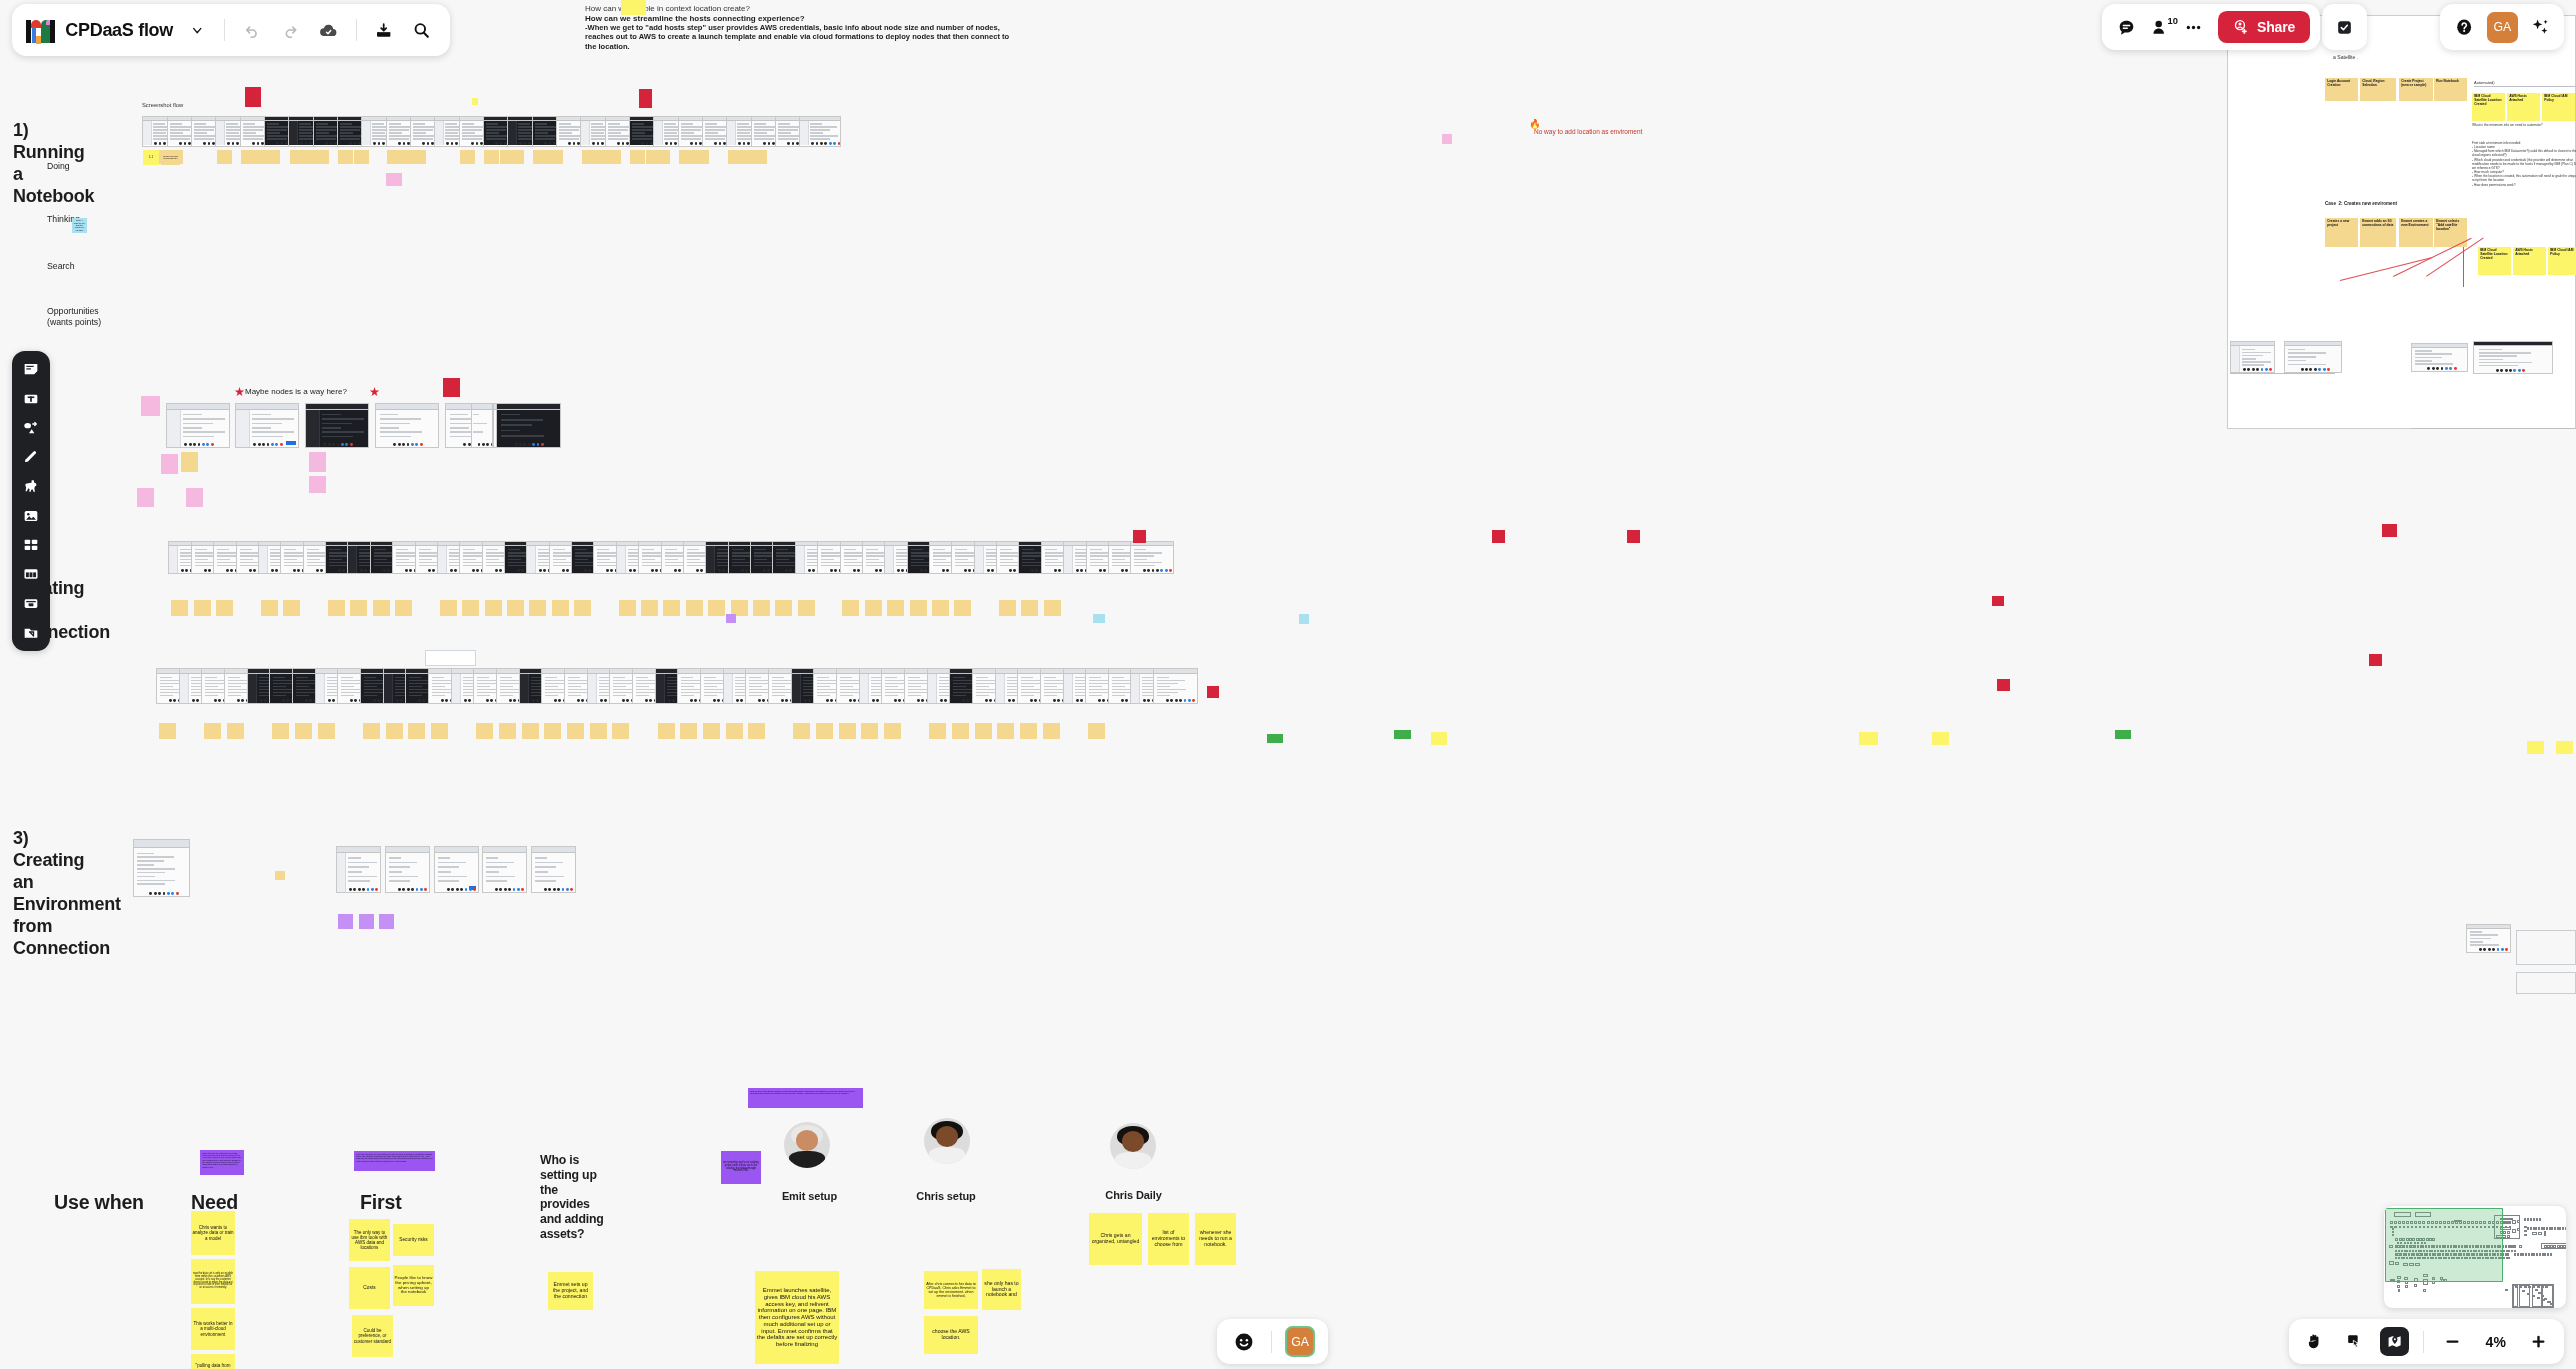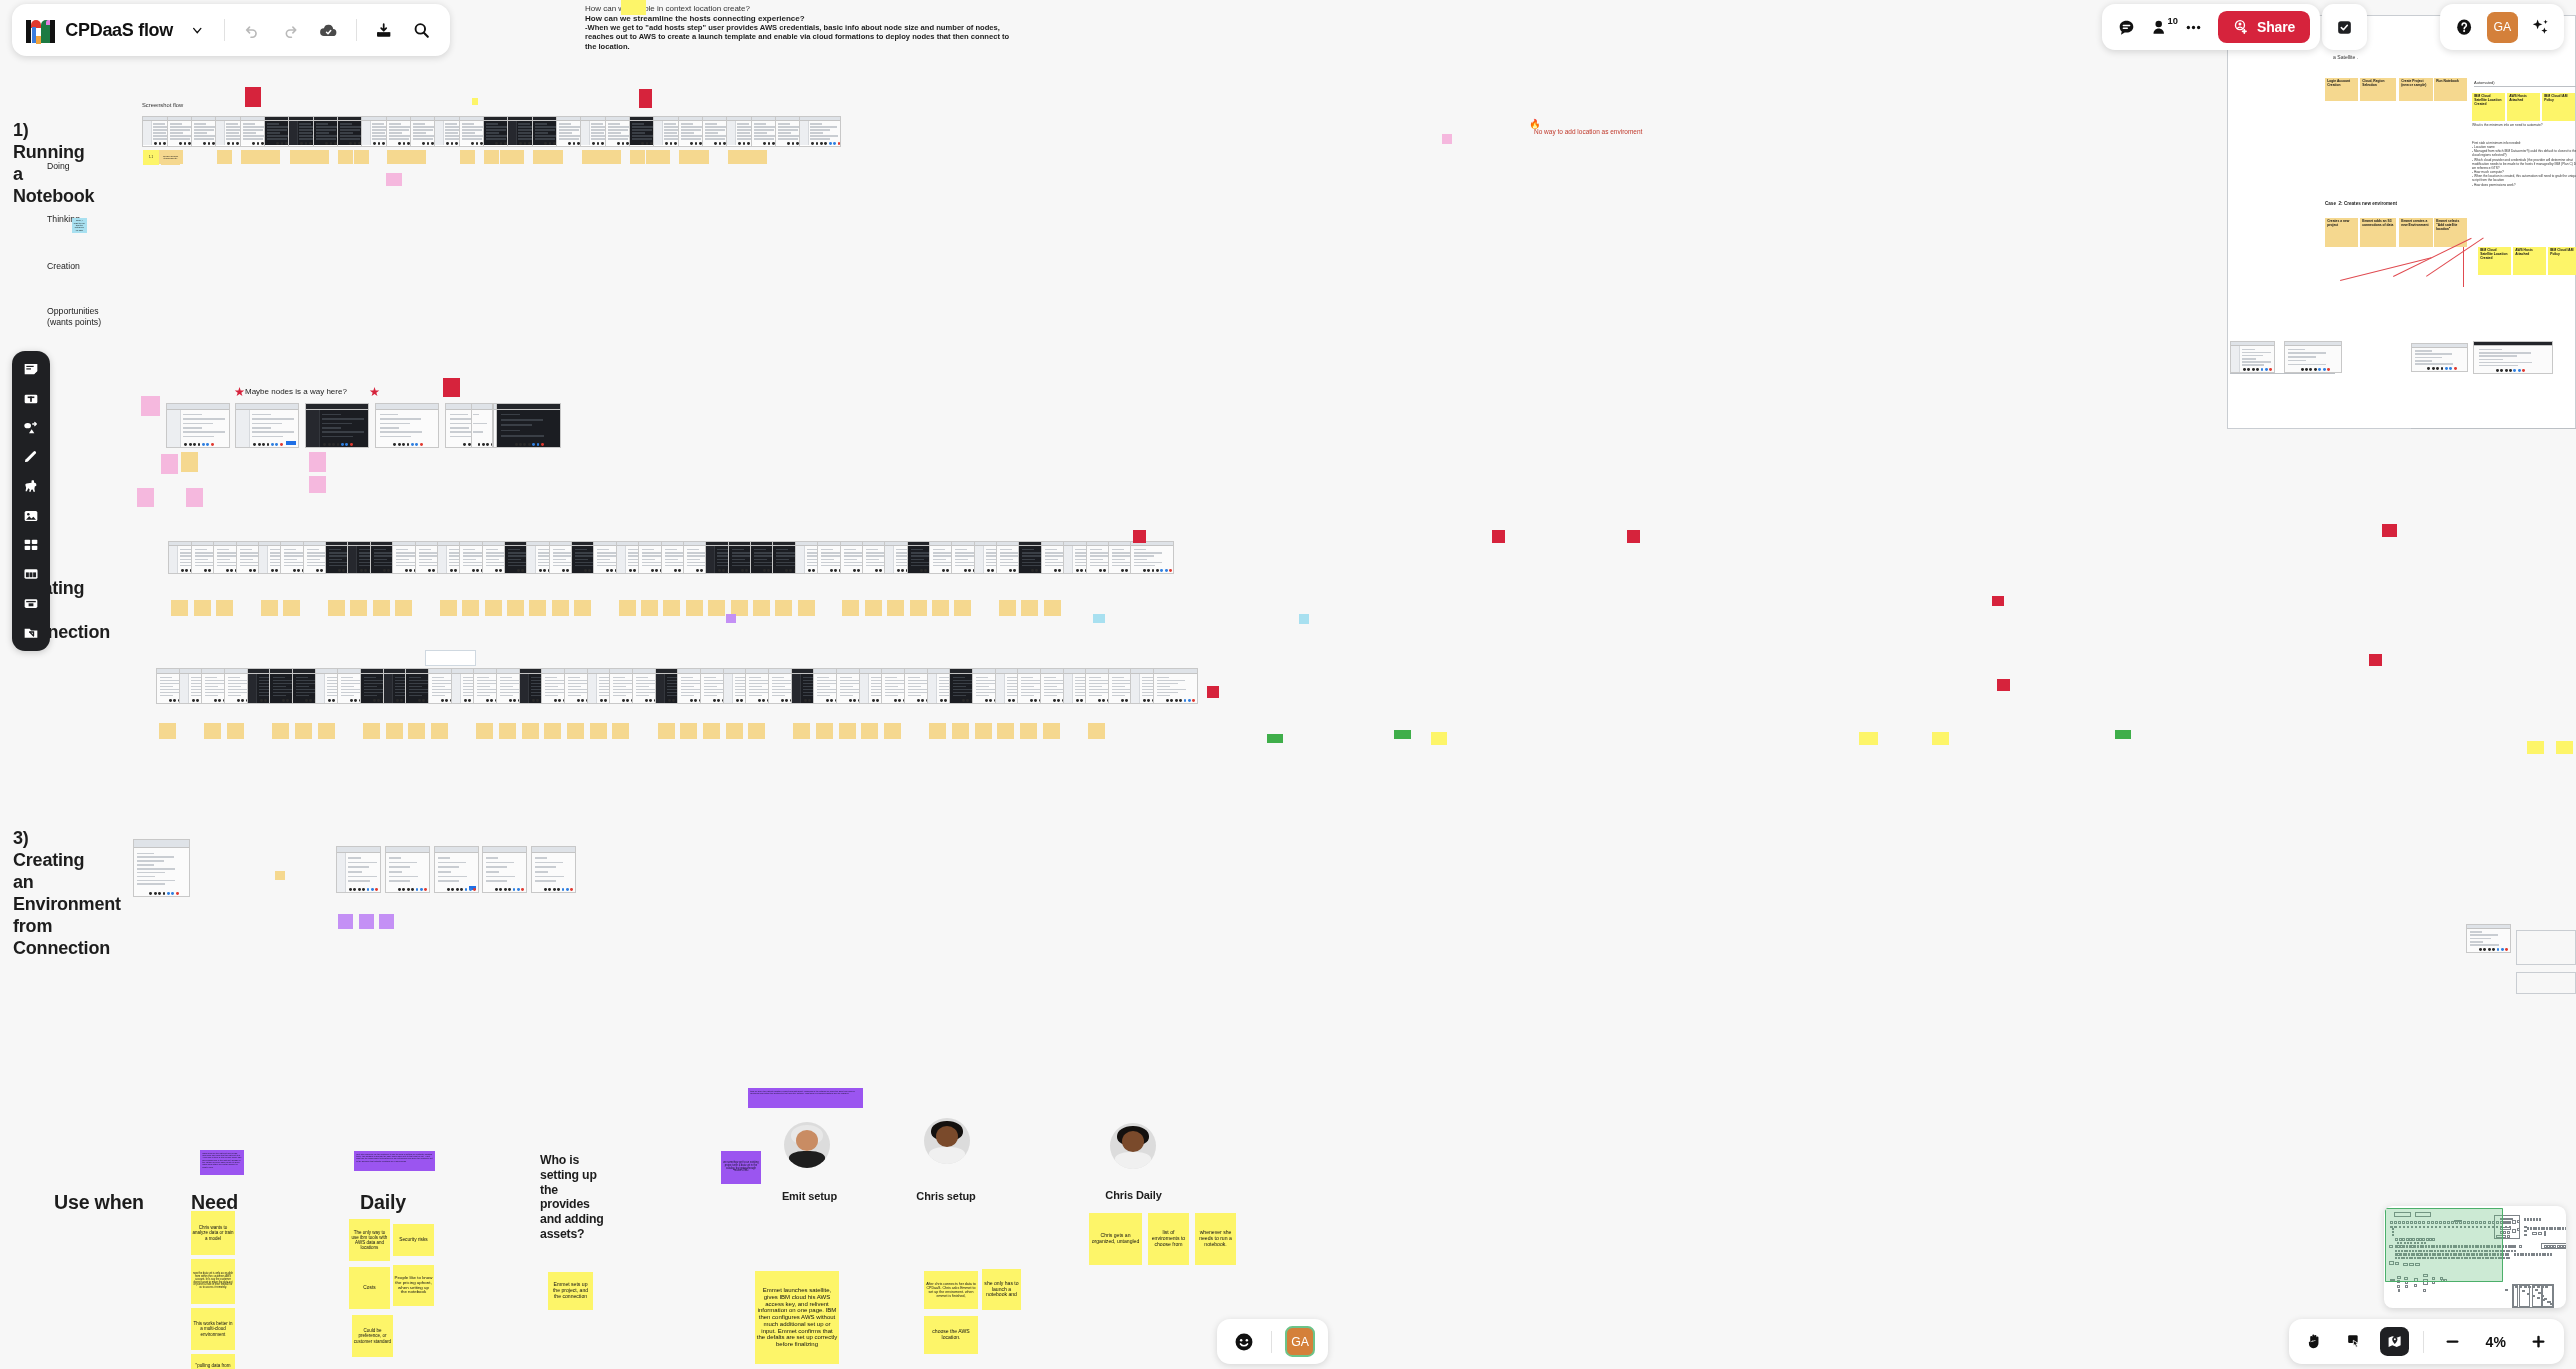--- a/index.html
+++ b/index.html
@@ -128,21 +128,21 @@
 
   <div id="canvas">
       <div class="txt " style="left: 585px; top: 4.4px; font-size: 8px; color: rgb(51, 51, 51);">How can we enable in context location create?</div>
       <div class="txt " style="left: 585px; top: 14px; font-size: 8px; font-weight: bold;">How can we streamline the hosts connecting experience?</div>
       <div class="txt " style="left: 585px; top: 23px; width: 425px; font-size: 7.6px; font-weight: bold; line-height: 1.22;">-When we get to "add hosts step" user provides AWS credentials, basic info about node size and number of nodes, reaches out to AWS to create a launch template and enable via cloud formations to deploy nodes that then connect to the location.</div>
       <div class="note n-yellow" style="left: 621px; top: 0px; width: 25.4px; height: 14.5px; font-size: 2.9px;"></div>
       <div class="txt sec-title" style="left: 13px; top: 120px; width: 76px;">1) Running a Notebook</div>
       <div class="txt tiny-label" style="left: 142px; top: 102px; font-size: 5.8px;">Screenshot flow</div>
       <div class="txt row-label" style="left: 47px; top: 161px; font-size: 8.7px;">Doing</div>
       <div class="txt row-label" style="left: 47px; top: 214px; font-size: 8.7px;">Thinking</div>
-      <div class="txt row-label" style="left: 47px; top: 261px; font-size: 8.7px;">Creation</div>
+      <div class="txt row-label" style="left: 47px; top: 261px; font-size: 8.7px;">Search</div>
       <div class="txt row-label" style="left: 47px; top: 306px; font-size: 8.7px;">Opportunities
 (wants points)</div>
       <div class="shot" style="left: 142px; top: 116px; width: 42px; height: 30.5px;">
         <div class="bar"></div>
         <div class="body">
           <div class="sideb"></div>
           <div class="ln" style="top:10%;width:30%;left:26%;"></div>
           <div class="ln" style="top:22%;width:67%;left:26%;"></div>
           <div class="ln" style="top:34%;width:49%;left:26%;"></div>
           <div class="ln" style="top:46%;width:31%;left:26%;"></div>
@@ -3151,21 +3151,21 @@
             <i style="background:#2f7fe0"></i>
             <i style="background:#2f7fe0"></i>
             <i style="background:#e03a30"></i>
           </div>
         </div>
       </div>
       <div class="frame" style="left: 2516px; top: 930px; width: 60px; height: 35px;"></div>
       <div class="frame" style="left: 2516px; top: 972px; width: 60px; height: 22px;"></div>
       <div class="txt col-title" style="left: 54px; top: 1191px;">Use when</div>
       <div class="txt col-title" style="left: 191px; top: 1191px;">Need</div>
-      <div class="txt col-title" style="left: 360px; top: 1191px;">Daily</div>
+      <div class="txt col-title" style="left: 360px; top: 1191px;">First</div>
       <div class="note n-violet" style="left: 200px; top: 1150px; width: 44px; height: 25.4px; font-size: 2.1px; text-align: left; align-items: flex-start; padding: 1.5px 2.2px; color: rgb(21, 19, 42);">Chris looks for the data set she needs, now does she know that the data set is in AWS S3?  is there a step before where she does discovery?  Is the data set already in the catalog or does Chris create it?  does Chris work within an existing project or create one?</div>
       <div class="note n-violet" style="left: 354px; top: 1151px; width: 81px; height: 20.3px; font-size: 2.1px; text-align: left; align-items: flex-start; padding: 1.5px 2.2px; color: rgb(21, 19, 42);">next step would be for the customer to like the idea of setting up a satellite location there.  this perhaps is already the case when chris gets to that point or not - if not what are the chris/emmet interactions or an enterprise?  how does the customer get to the decision that satellite locations are a good idea?</div>
       <div class="note n-yellow" style="left: 191px; top: 1211px; width: 44px; height: 44px; font-size: 4.5px;">Chris wants to analyze data or train a model</div>
       <div class="note n-yellow" style="left: 191px; top: 1259px; width: 44px; height: 45px; font-size: 2.6px;">now the data set is only accessible from within the customers AWS account.  let's say the customer doesn't want to move the data out or punch a hole in their firewall for us to access it remotely.</div>
       <div class="note n-yellow" style="left: 191px; top: 1308px; width: 44px; height: 42px; font-size: 4.5px;">This works better in a multi-cloud environment</div>
       <div class="note n-yellow" style="left: 191px; top: 1354px; width: 44px; height: 29px; font-size: 4.5px;">"pulling data from Azure</div>
       <div class="note n-yellow" style="left: 349px; top: 1219px; width: 41px; height: 42px; font-size: 4.5px;">The only way to use ibm tools with AWS data and locations</div>
       <div class="note n-yellow" style="left: 393px; top: 1224px; width: 41px; height: 32px; font-size: 4.8px;">Security risks</div>
       <div class="note n-yellow" style="left: 349px; top: 1267px; width: 41px; height: 42px; font-size: 4.8px;">Costs</div>
       <div class="note n-yellow" style="left: 393px; top: 1265px; width: 41px; height: 41px; font-size: 4.4px;">People like to know the pricing upfront, when setting up the notebook</div>

